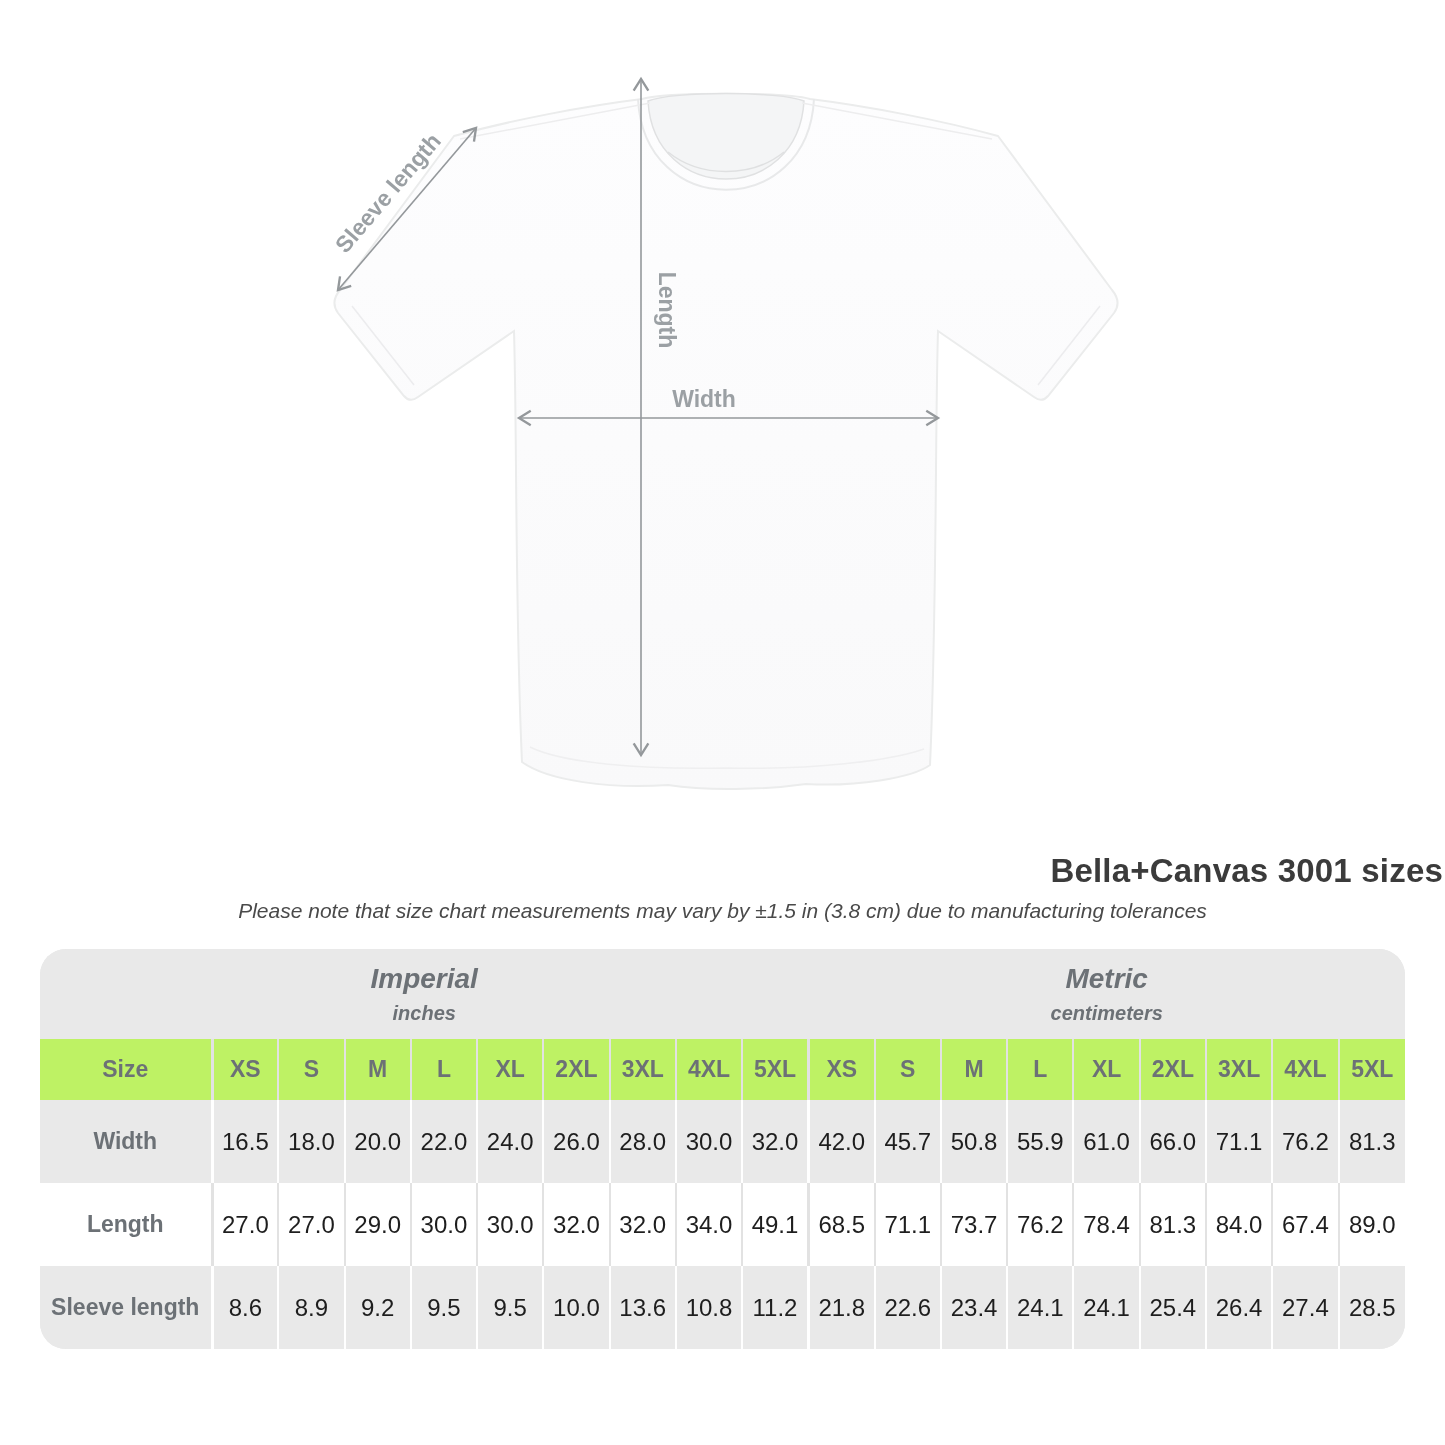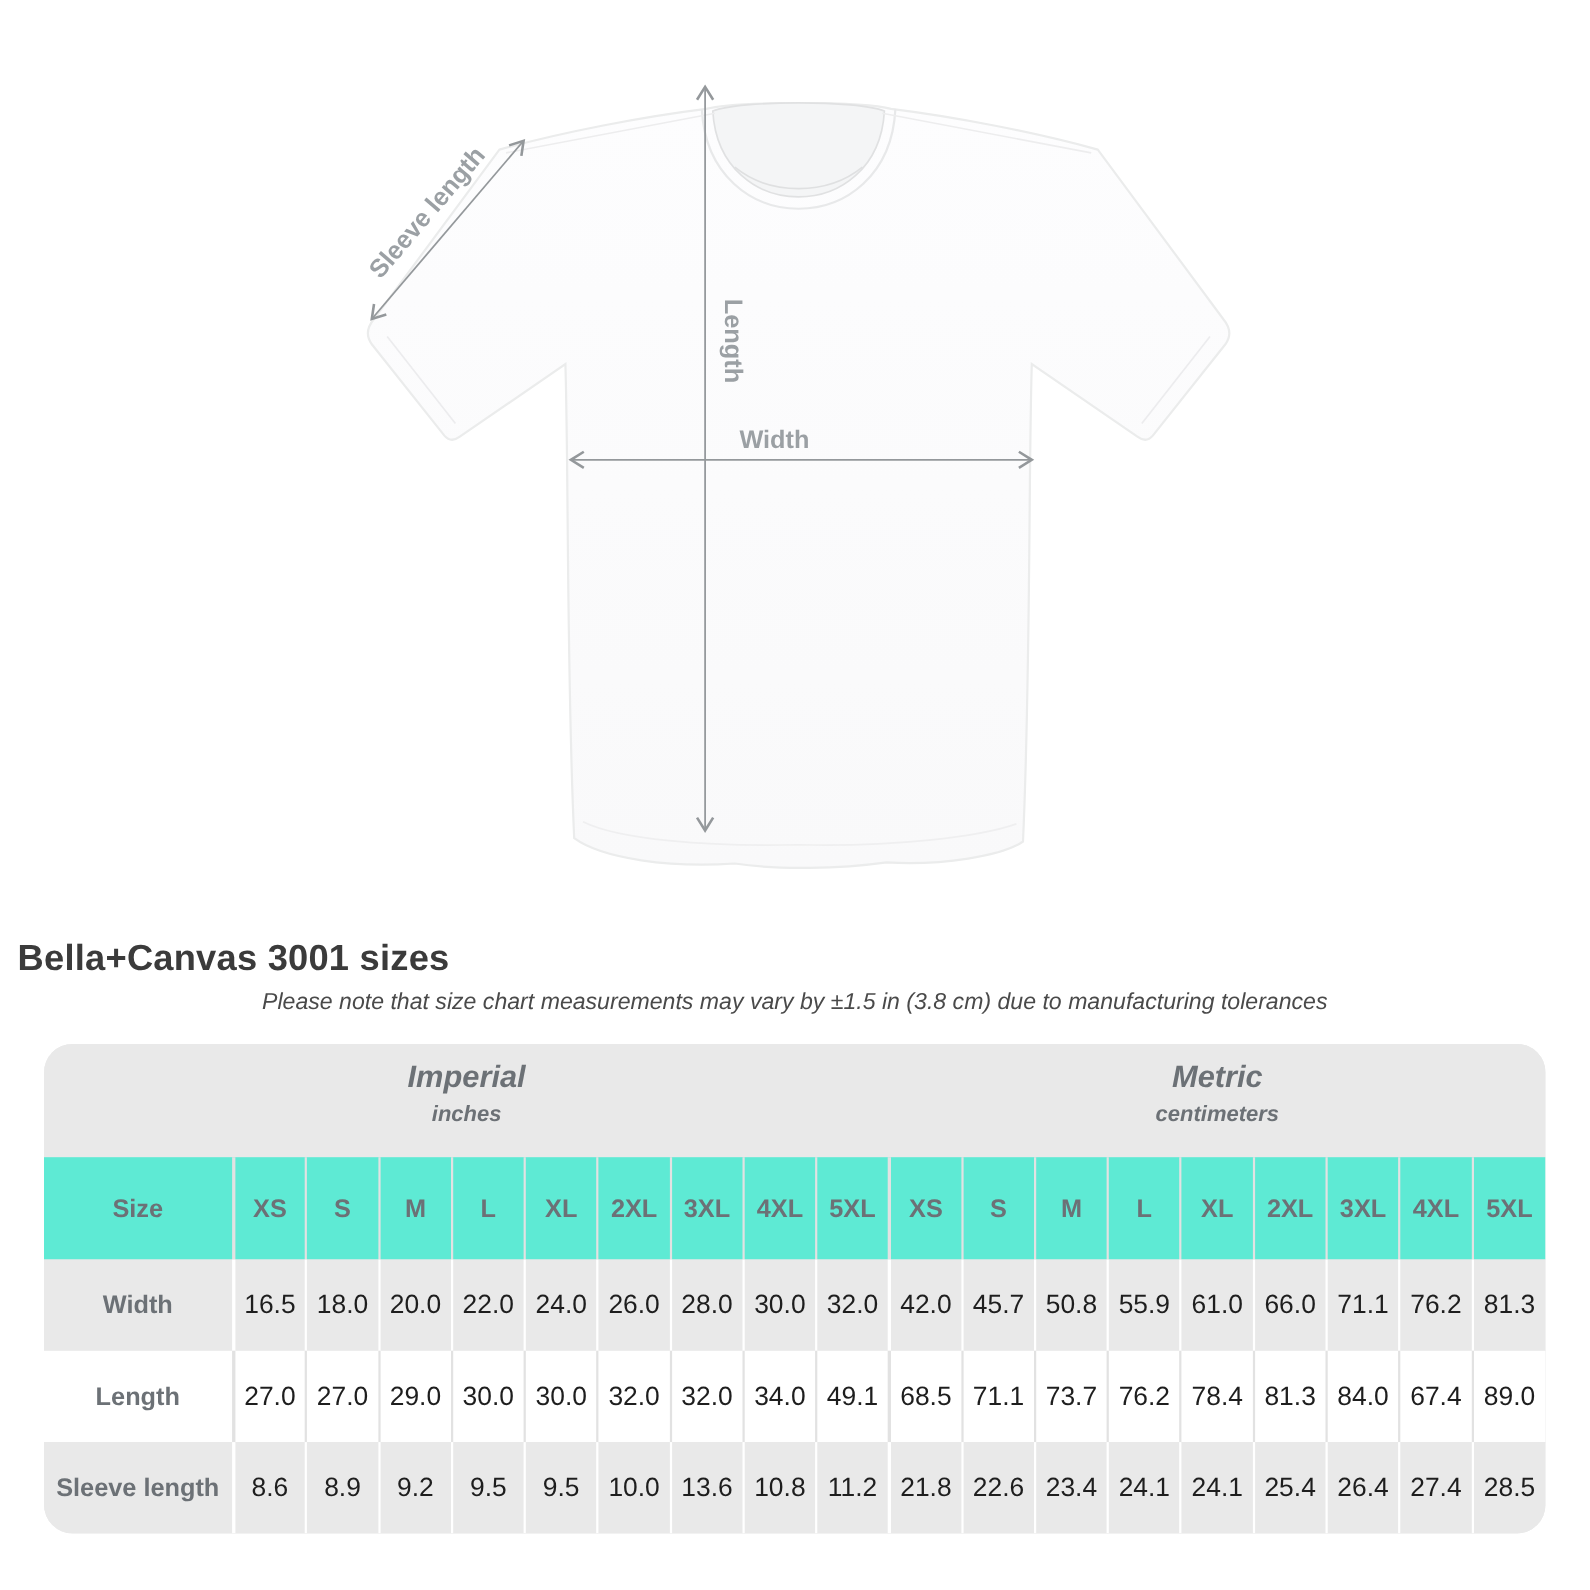--- a/index.html
+++ b/index.html
@@ -14,43 +14,43 @@
   
   .figure { width: 1445px; height: 830px; }
   .figure svg { display: block; }
   .measure-label {
     font-family: "Liberation Sans", "DejaVu Sans", sans-serif;
     font-size: 23px; font-weight: bold; fill: #9ba0a4;
   }
 
   
   h1.title {
-    margin: 22px 16px 0; text-align: left;
+    margin: 22px 2px 0; text-align: right;
     font-size: 33px; font-weight: bold; color: #3b3b3b; letter-spacing: 0.2px;
   }
   p.note {
     margin: 9px 13px 26px; text-align: center;
     font-size: 21px; font-style: italic; color: #4a4a4a;
   }
 
   
   .table-wrap {
     margin: 0 40px;
     border-radius: 26px;
     overflow: hidden;
     background: #e9e9e9;
   }
   table { width: 100%; border-collapse: collapse; table-layout: fixed; }
   th, td { text-align: center; vertical-align: middle; padding: 0; }
 
-  tr.group-row th { background: #e9e9e9; height: 103px; vertical-align: top; padding-top: 14px; }
+  tr.group-row th { background: #e9e9e9; height: 90px; vertical-align: top; padding-top: 14px; }
   .grp-name { font-size: 28px; font-weight: bold; font-style: italic; color: #6c7176; }
   .grp-unit { font-size: 20px; font-style: italic; color: #6c7176; margin-top: 7px; }
 
-  tr.size-row { background: #5eead4; height: 93px; }
+  tr.size-row { background: #bef264; height: 61px; }
   tr.size-row th { font-size: 23px; font-weight: bold; color: #6c7176; }
   tr.size-row th + th { border-left: 2px solid #e2e2e2; }
   tr.size-row th.sep-strong { border-left: 3px solid #e2e2e2; }
 
   tbody tr { height: 83px; background: #ffffff; }
   tbody tr.shade { background: #e9e9e9; }
   tbody th.row-label { font-size: 23px; font-weight: bold; color: #6c7176; }
   tbody td { font-size: 24px; color: #1e1e1e; margin-left: 44px; }
   tbody tr td { border-left: 2px solid #e2e2e2; }
   tbody tr td.sep-strong { border-left-width: 3px; }

